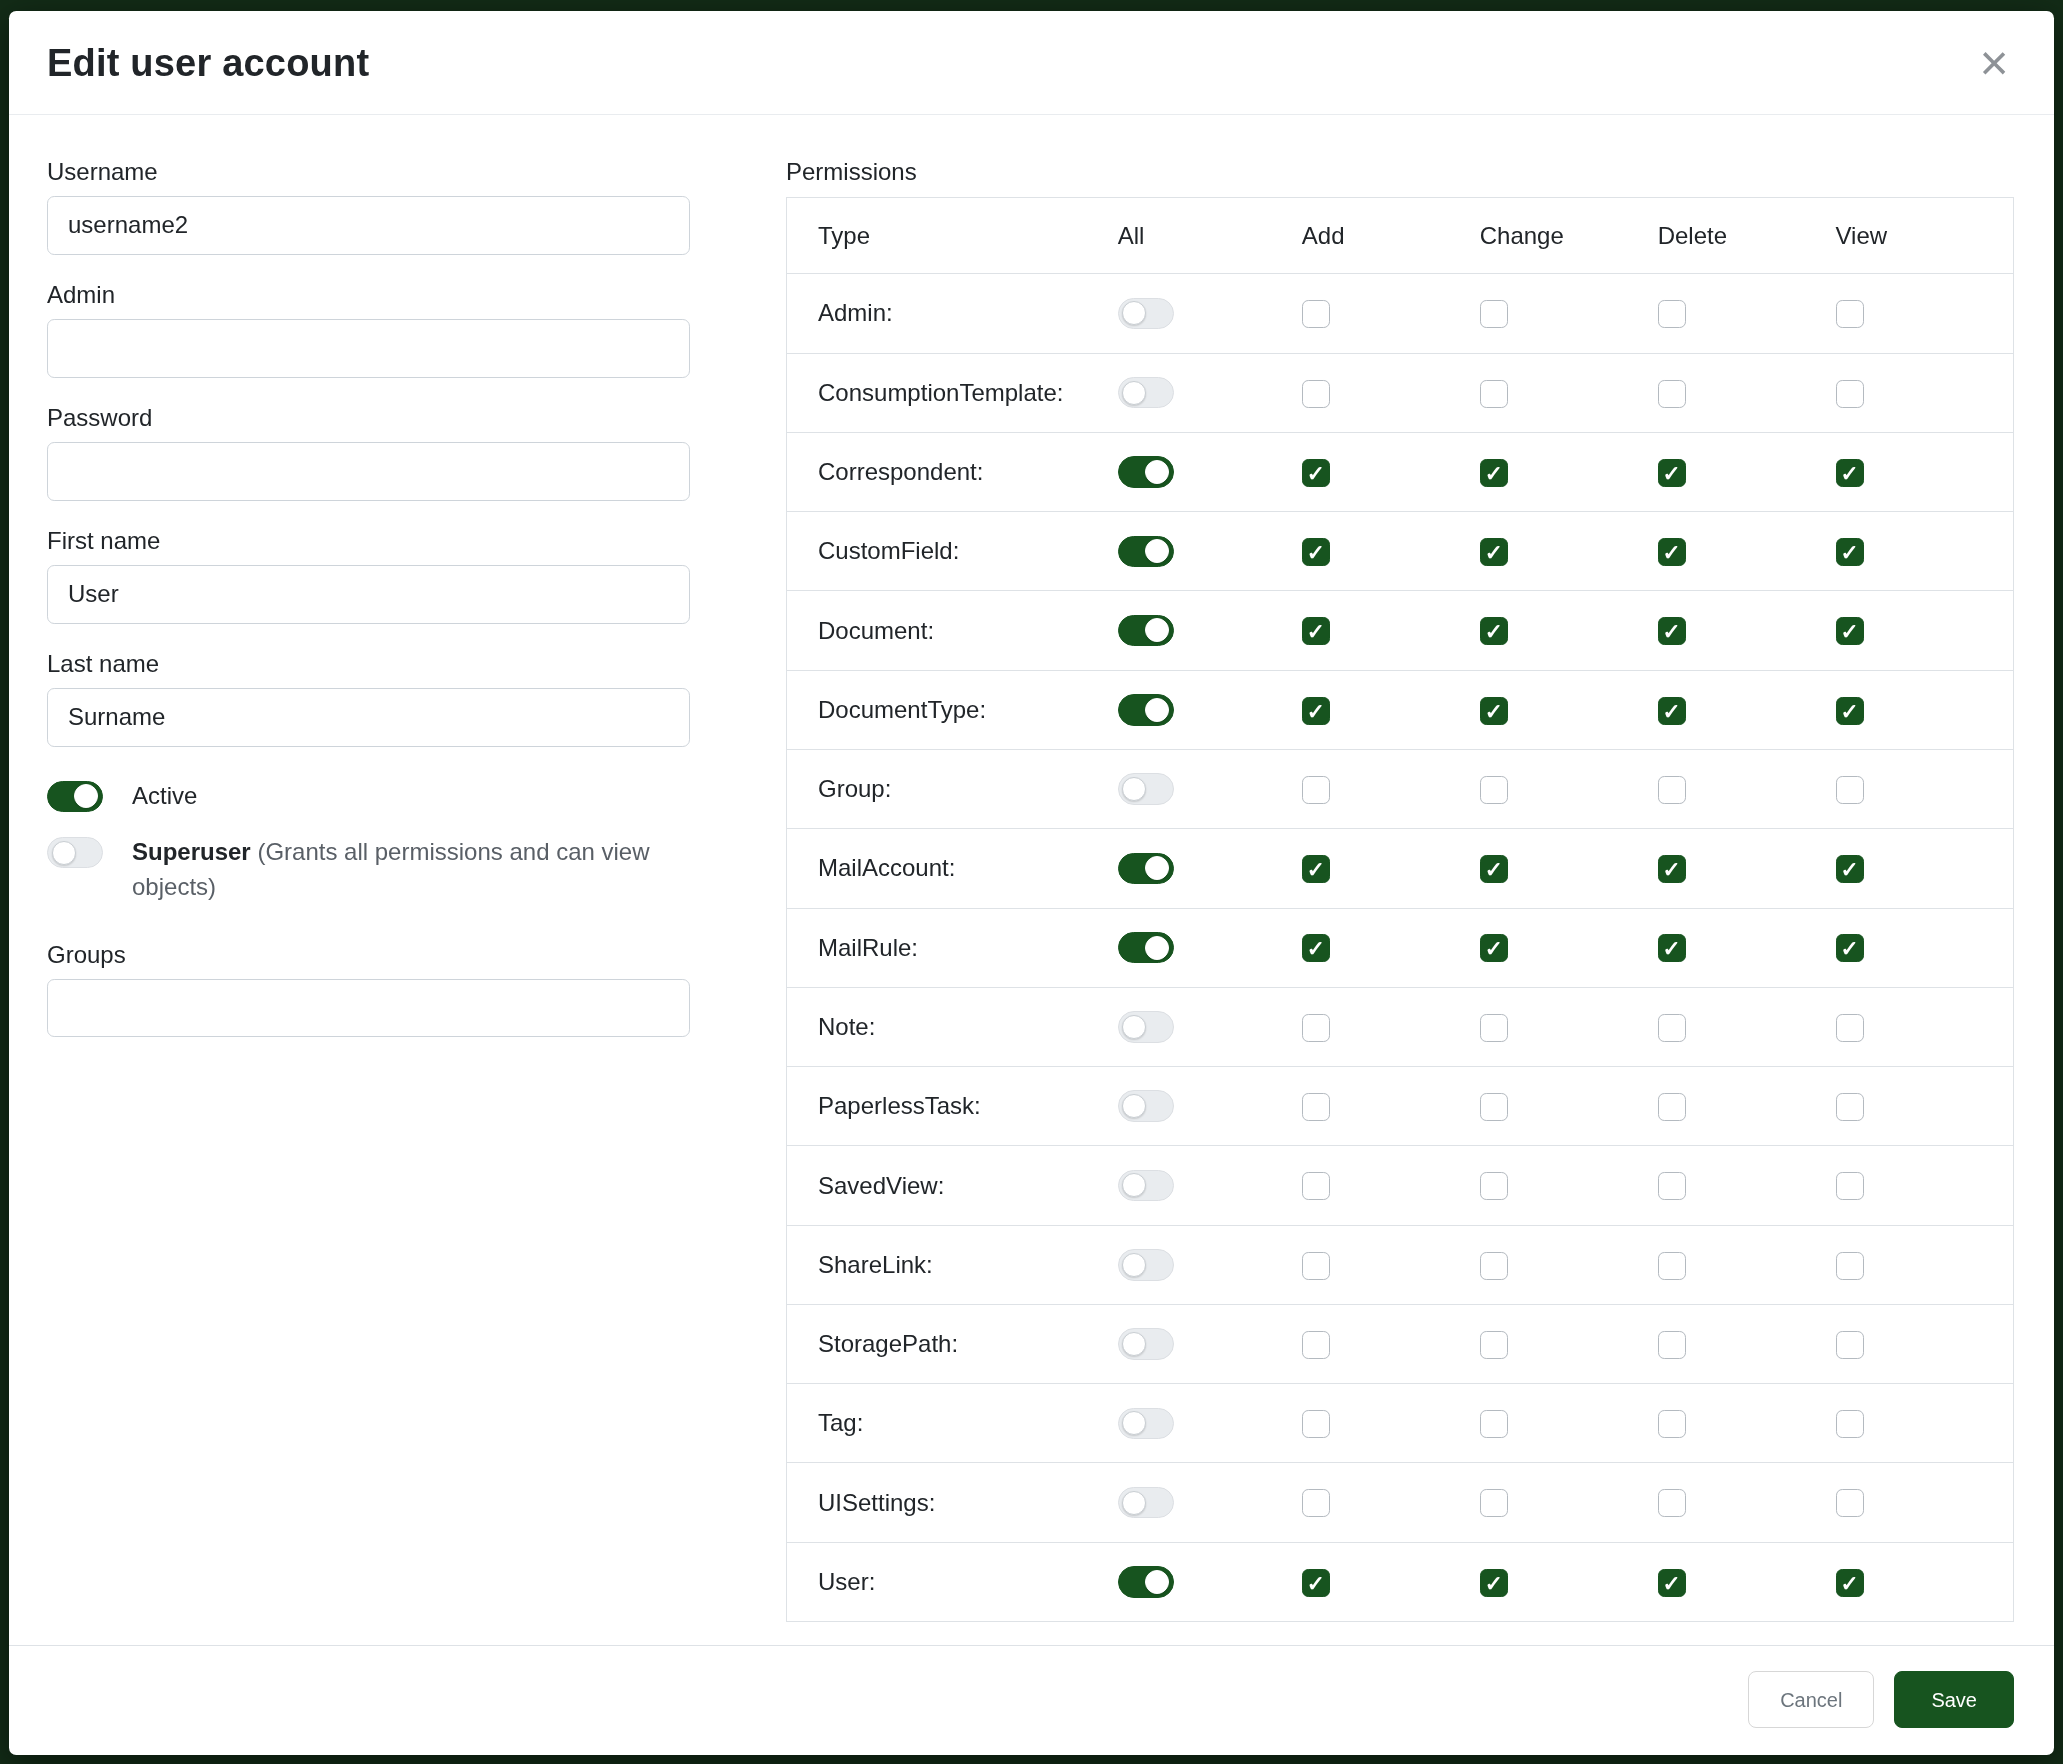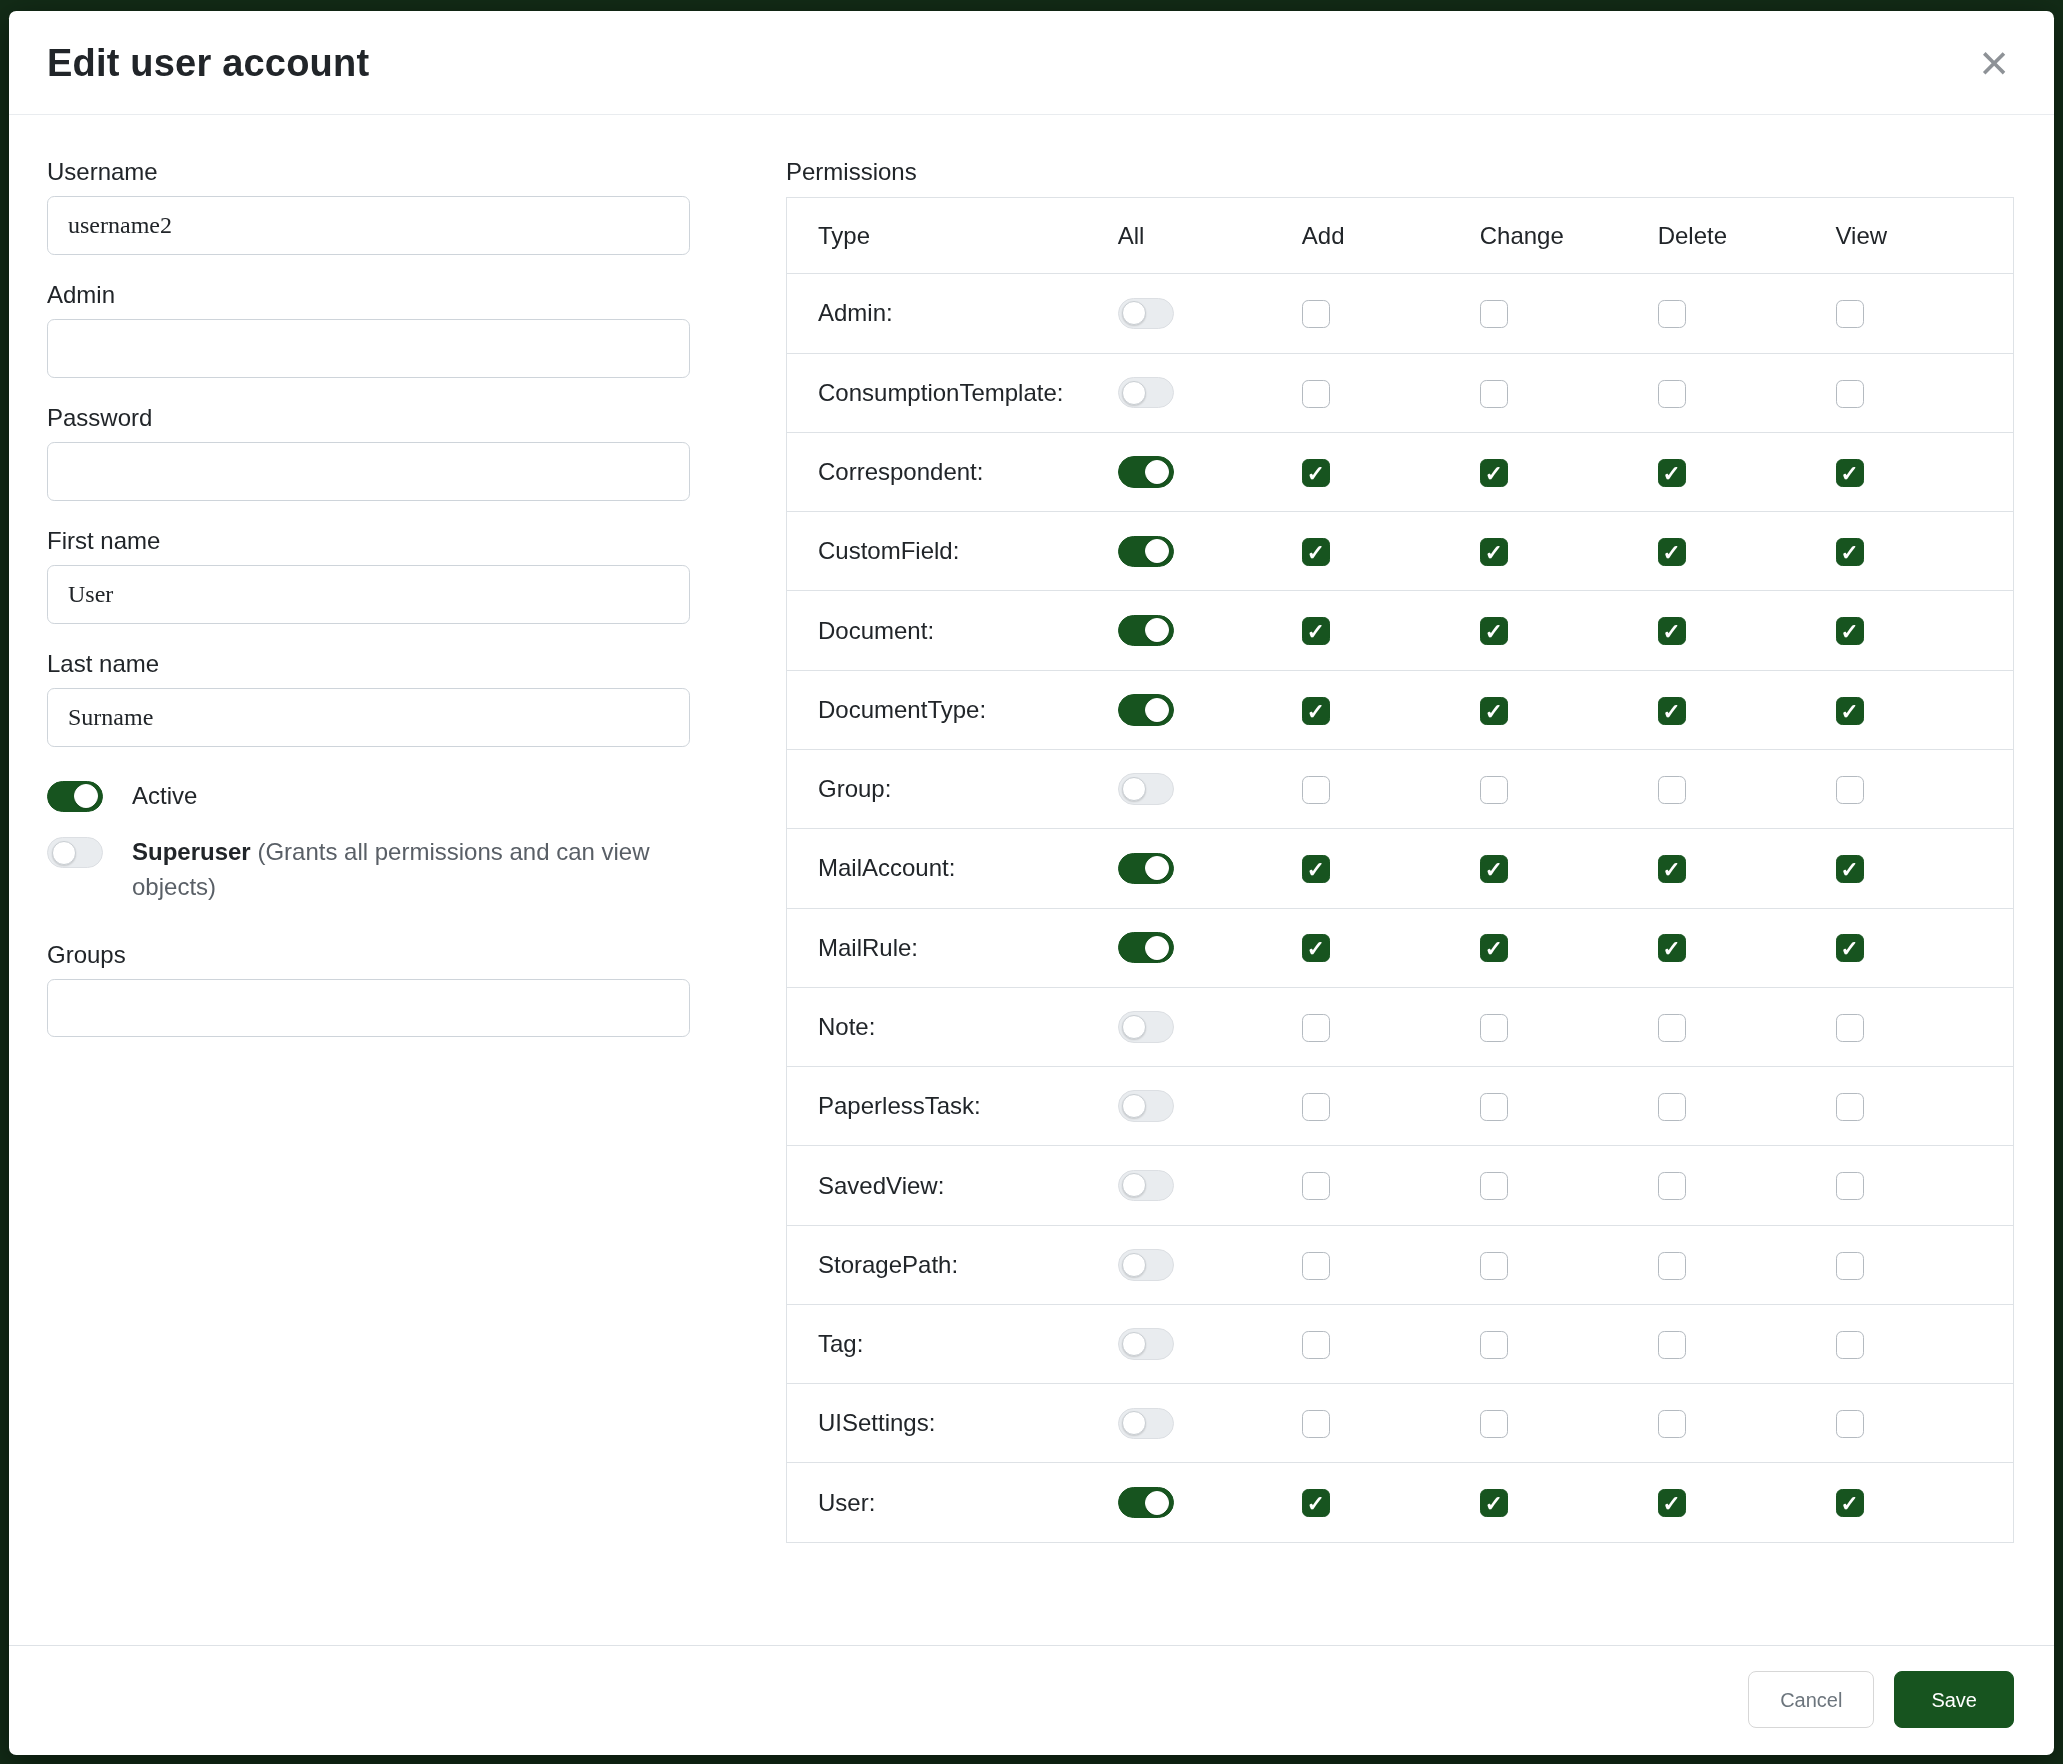--- a/index.html
+++ b/index.html
@@ -39,21 +39,21 @@
     overflow:hidden;
   }
   .left-col { flex:0 0 639px; }
   .right-col { flex:1 1 auto;padding-left:28px; }
   .form-group { margin-bottom:26px; }
   .form-label { display:block; margin-bottom:10px; color:#212529; }
   .text-input {
     width:100%; height:59px;
     border:0.9px solid #ced4da; border-radius:7.2px;
     padding:0 20px; font-size:24px; color:#212529;
-    font-family:Liberation Serif, serif;
+    font-family:Liberation Sans, sans-serif;
     background:#fff; outline:none;
   }
   
   .toggle {
     display:inline-block; position:relative;
     width:56px; height:31.5px; border-radius:16px;
     background:#e9ecef; border:0.9px solid #dcdfe3;
     vertical-align:middle; cursor:pointer; flex:0 0 auto;
   }
   .toggle .knob {
@@ -307,20 +307,28 @@
             </tr>
             <tr>
               <td>SavedView:</td>
               <td><span class="toggle"><span class="knob"></span></span></td>
               <td><span class="checkbox"></span></td>
               <td><span class="checkbox"></span></td>
               <td><span class="checkbox"></span></td>
               <td><span class="checkbox"></span></td>
             </tr>
             <tr>
+              <td>ShareLink:</td>
+              <td><span class="toggle"><span class="knob"></span></span></td>
+              <td><span class="checkbox"></span></td>
+              <td><span class="checkbox"></span></td>
+              <td><span class="checkbox"></span></td>
+              <td><span class="checkbox"></span></td>
+            </tr>
+            <tr>
               <td>StoragePath:</td>
               <td><span class="toggle"><span class="knob"></span></span></td>
               <td><span class="checkbox"></span></td>
               <td><span class="checkbox"></span></td>
               <td><span class="checkbox"></span></td>
               <td><span class="checkbox"></span></td>
             </tr>
             <tr>
               <td>Tag:</td>
               <td><span class="toggle"><span class="knob"></span></span></td>

